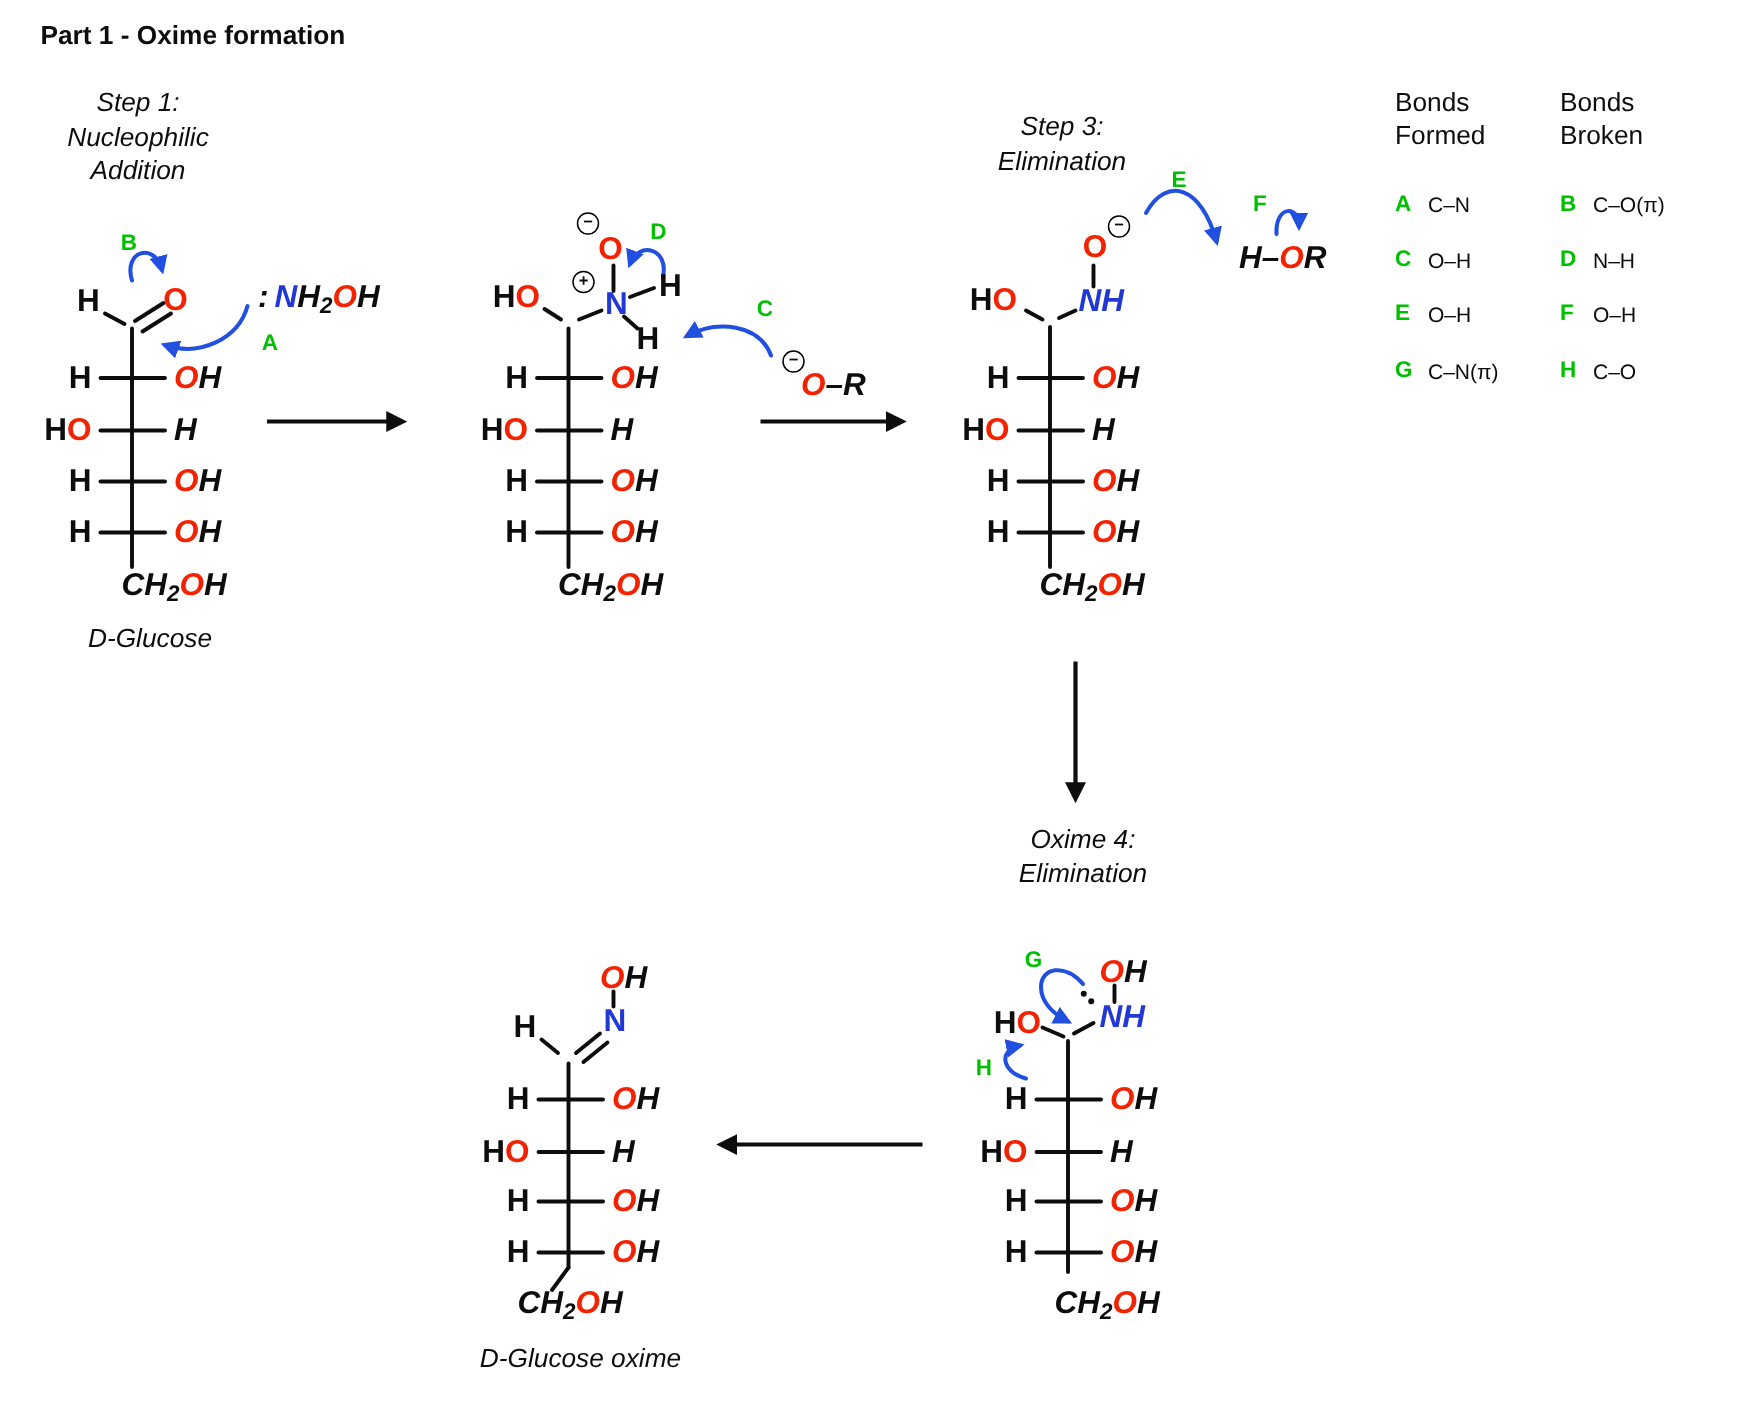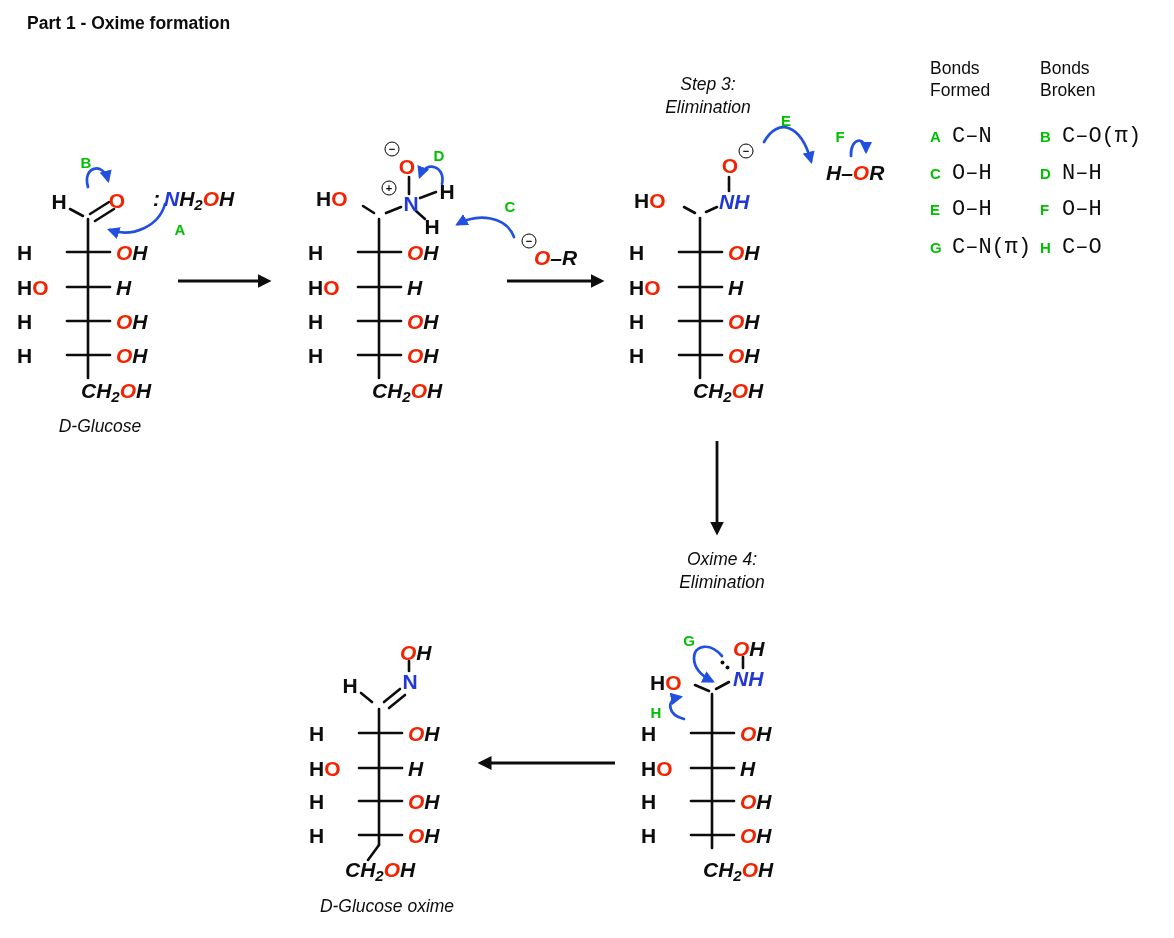--- a/index.html
+++ b/index.html
@@ -15,36 +15,36 @@
   .title{position:absolute;font-weight:bold;font-size:17.5px;white-space:nowrap;}
   .steplabel{position:absolute;transform:translateX(-50%);font-style:italic;
     font-size:17.5px;line-height:22.5px;text-align:center;white-space:nowrap;}
   .caption{position:absolute;transform:translate(-50%,-50%);font-style:italic;
     font-size:17.5px;white-space:nowrap;}
   .atom{position:absolute;transform:translate(-50%,-50%);font-weight:bold;
     font-size:21px;line-height:1;white-space:nowrap;}
   .grp{position:absolute;transform:translateY(-50%);font-weight:bold;
     font-size:21px;line-height:1;white-space:nowrap;font-style:italic;}
   .grpR{position:absolute;transform:translateY(-50%);font-weight:bold;
-    font-size:21px;line-height:1;white-space:nowrap;width:44px;}
+    font-size:21px;line-height:1;white-space:nowrap;width:44px;text-align:right;}
   .red{color:var(--red);} .blue{color:var(--atom-blue);}
   .sub{font-size:15px;position:relative;top:4px;}
   .colon{margin-right:4px;}
   .lbl{position:absolute;transform:translate(-50%,-50%);font-weight:bold;
     font-size:15px;color:var(--green);line-height:1;}
   .charge{position:absolute;transform:translate(-50%,-50%);width:13px;height:13px;
     border:1.6px solid #000;border-radius:50%;background:#fff;
     display:flex;align-items:center;justify-content:center;
     font-size:11px;font-weight:bold;line-height:1;}
   .legend-head{position:absolute;font-weight:normal;font-size:17.5px;line-height:21.5px;
     white-space:nowrap;}
   .legend-row{position:absolute;transform:translateY(-50%);display:flex;
     align-items:center;white-space:nowrap;}
   .legend-letter{color:var(--green);font-weight:bold;font-size:15px;width:22px;}
-  .legend-bond{font-size:22px;font-family:Liberation Mono, monospace;}
+  .legend-bond{font-size:14px;}
   svg.overlay{position:absolute;left:0;top:0;pointer-events:none;}
   .bond line{stroke:var(--ink);stroke-width:2.6;stroke-linecap:round;}
   .rxn line{stroke:var(--ink);stroke-width:2.8;}
   .mech path{stroke:var(--arrow-blue);stroke-width:2.7;fill:none;stroke-linecap:round;}
   #mh-blue path{fill:var(--arrow-blue);} #mh-black path{fill:var(--ink);}
   .dots circle{fill:var(--ink);}
 </style>
 </head>
 <body>
 
@@ -138,20 +138,25 @@
       <path d="M 442,184 C 446,166 426,160 420,176" marker-end="url(#mh-blue)"></path>
       <path d="M 764,142 C 778,117 801,124 811,161" marker-end="url(#mh-blue)"></path>
       <path d="M 851,156 C 850,137 866,136 866,151" marker-end="url(#mh-blue)"></path>
       <path d="M 722,656 C 710,642 694,645 694,658 C 694,668 702,676 712,681" marker-end="url(#mh-blue)"></path>
       <path d="M 684,719 C 668,715 665,700 680,697" marker-end="url(#mh-blue)"></path>
     </g>
   </svg>
 
   <div class="title" style="left:27px;top:13px">Part 1 - Oxime formation</div>
 
+  <div class="steplabel" style="left:92px;top:57px">
+    <div>Step 1:</div>
+    <div>Nucleophilic</div>
+    <div>Addition</div>
+  </div>
   <div class="steplabel" style="left:708px;top:73px">
     <div>Step 3:</div>
     <div>Elimination</div>
   </div>
   <div class="steplabel" style="left:722px;top:548px">
     <div>Oxime 4:</div>
     <div>Elimination</div>
   </div>
 
   <div class="legend-head" style="left:930px;top:58px">
@@ -195,21 +200,21 @@
   <div class="legend-row" style="left:1040px;top:247px">
     <span class="legend-letter">H</span>
       <span class="legend-bond">C–O</span>
   </div>
 
   <span class="atom" style="left:59px;top:201px">H</span>
   <span class="atom red" style="left:117px;top:200px">O</span>
   <span class="lbl" style="left:86px;top:162px">B</span>
   <span class="lbl" style="left:180px;top:229px">A</span>
 
-  <span class="grp" style="left:153px;top:198px"><span class="colon">:</span><span class="blue">N</span><span>H</span><span class="sub">2</span><span class="red">O</span><span>H</span></span>
+  <span class="grp" style="left:172px;top:198px"><span class="colon">:</span><span class="blue">N</span><span>H</span><span class="sub">2</span><span class="red">O</span><span>H</span></span>
 
   <span class="grpR" style="left:17px;top:252px"><span>H</span></span>
   <span class="grp" style="left:116px;top:252px"><span class="red">O</span><span>H</span></span>
   <span class="grpR" style="left:17px;top:287px"><span>H</span><span class="red">O</span></span>
   <span class="grp" style="left:116px;top:287px"><span>H</span></span>
   <span class="grpR" style="left:17px;top:321px"><span>H</span></span>
   <span class="grp" style="left:116px;top:321px"><span class="red">O</span><span>H</span></span>
   <span class="grpR" style="left:17px;top:355px"><span>H</span></span>
   <span class="grp" style="left:116px;top:355px"><span class="red">O</span><span>H</span></span>
   <span class="grp" style="left:81px;top:390px"><span>C</span><span>H</span><span class="sub">2</span><span class="red">O</span><span>H</span></span>

